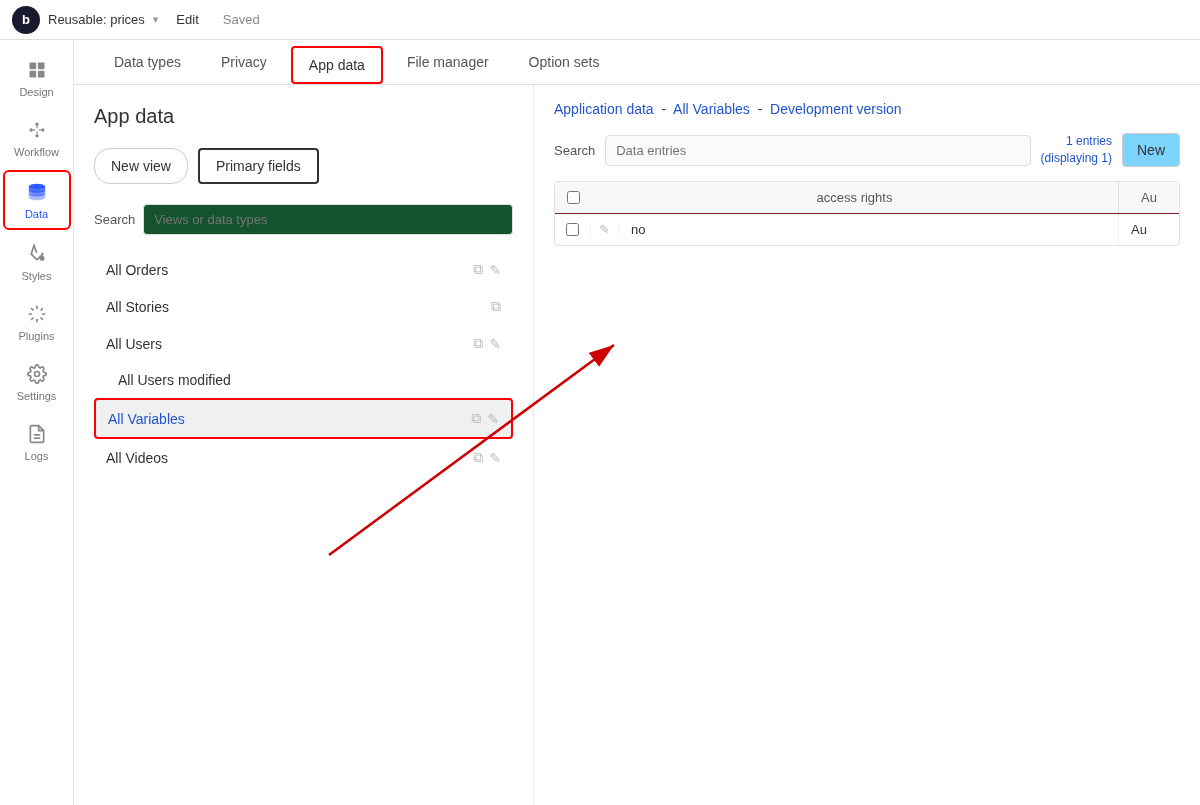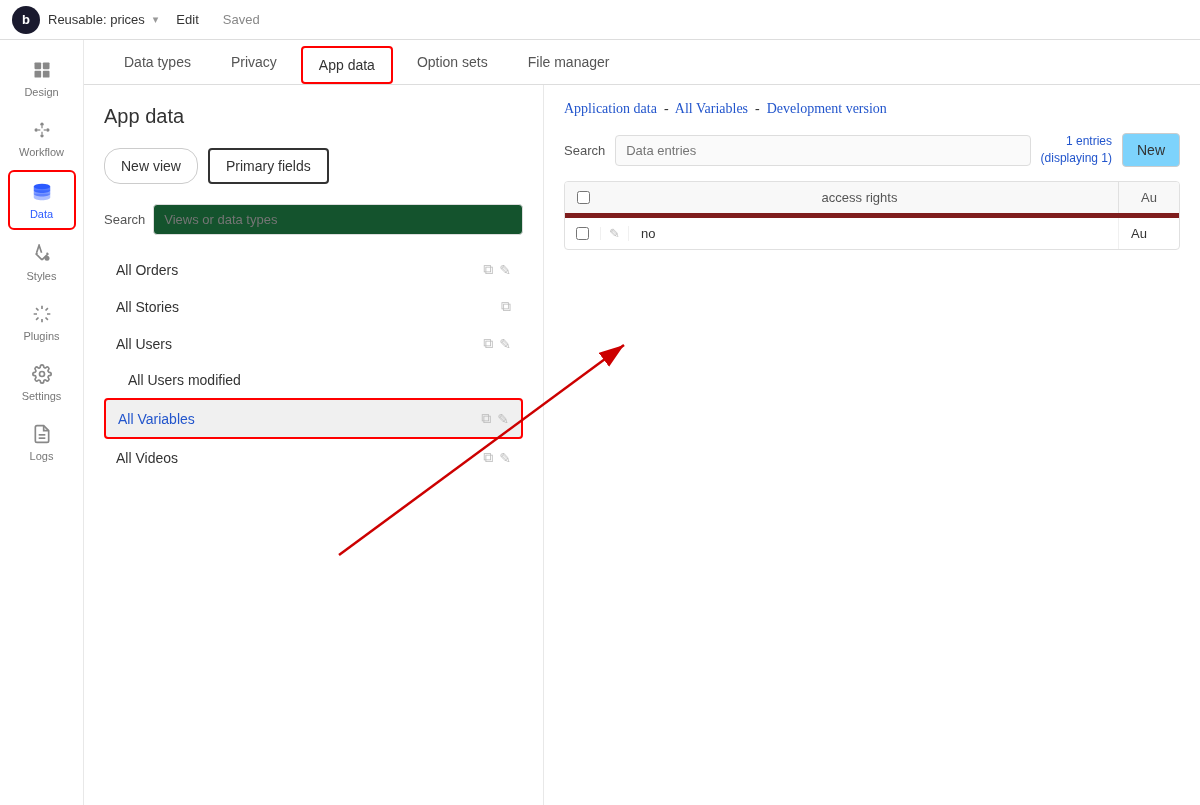--- a/index.html
+++ b/index.html
@@ -10,21 +10,21 @@
     .topbar-logo { width: 28px; height: 28px; background: #1a1a2e; border-radius: 50%; display: flex; align-items: center; justify-content: center; color: #fff; font-weight: bold; font-size: 13px; }
     .topbar-app { font-size: 13px; color: #333; }
     .topbar-arrow { color: #999; font-size: 11px; }
     .topbar-edit { color: #333; font-size: 13px; margin-left: 10px; cursor: pointer; }
     .topbar-saved { color: #888; font-size: 13px; margin-left: 16px; }
 
     
     .main-layout { display: flex; flex: 1; overflow: hidden; }
 
     
-    .sidebar { width: 84px; background: #fff; border-right: 1px solid #e8e8e8; display: flex; flex-direction: column; align-items: center; padding-top: 10px; gap: 4px; }
+    .sidebar { width: 74px; background: #fff; border-right: 1px solid #e8e8e8; display: flex; flex-direction: column; align-items: center; padding-top: 10px; gap: 4px; }
     .sidebar-item { width: 68px; display: flex; flex-direction: column; align-items: center; padding: 8px 4px; border-radius: 6px; cursor: pointer; gap: 4px; color: #777; }
     .sidebar-item.active { color: #2c5aff; }
     .sidebar-item.active .sidebar-icon svg { fill: #2c5aff; }
     .sidebar-icon { width: 24px; height: 24px; display: flex; align-items: center; justify-content: center; }
     .sidebar-label { font-size: 11px; color: inherit; }
     .sidebar-item-active-border { border: 2px solid red; border-radius: 6px; }
 
     
     .content { flex: 1; display: flex; flex-direction: column; overflow: hidden; }
 
@@ -49,33 +49,33 @@
     .list-item { display: flex; align-items: center; padding: 10px 12px; border-radius: 4px; cursor: pointer; justify-content: space-between; }
     .list-item.selected { background: #f0f0f0; border: 2px solid red; }
     .list-item-text { font-size: 14px; color: #333; }
     .list-item-text.blue { color: #2255cc; }
     .list-item-sub { padding-left: 24px; }
     .list-item-icons { display: flex; gap: 6px; align-items: center; }
     .icon-btn { color: #bbb; cursor: pointer; font-size: 14px; }
 
     
     .right-panel { flex: 1; display: flex; flex-direction: column; padding: 16px 20px; overflow: hidden; }
-    .right-header { display: flex; align-items: center; justify-content: space-between; margin-bottom: 16px; font-family: Liberation Serif, serif; }
+    .right-header { display: flex; align-items: center; justify-content: space-between; margin-bottom: 16px; }
     .right-title { font-size: 14px; }
     .right-title a { color: #2255cc; text-decoration: none; }
     .entries-info { font-size: 12px; color: #2255cc; text-align: right; line-height: 1.4; }
     .btn-new { border: 1px solid #ccc; background: #7dd3fc; color: #333; padding: 8px 14px; border-radius: 4px; cursor: pointer; font-size: 14px; white-space: nowrap; }
 
     .search-bar-row { display: flex; align-items: center; gap: 10px; margin-bottom: 14px; }
     .search-bar-label { font-size: 13px; color: #555; }
     .search-bar-input { flex: 1; border: 1px solid #ddd; border-radius: 4px; padding: 7px 10px; font-size: 13px; color: #aaa; background: #fafafa; }
 
     
     .data-table { border: 1px solid #e0e0e0; border-radius: 4px; overflow: hidden; }
-    .table-header { display: flex; background: #f8f8f8; border-bottom: 5px solid #7f1d1d; }
+    .table-header { display: flex; background: #f8f8f8; border-bottom: 1px solid #7f1d1d; }
     .table-header-cell { flex: 1; padding: 8px 12px; font-size: 13px; color: #555; text-align: center; border-right: 1px solid #e0e0e0; }
     .table-header-cell:last-child { border-right: none; }
     .table-header-checkbox { width: 36px; flex: none; display: flex; align-items: center; justify-content: center; }
     .table-row { display: flex; border-bottom: 1px solid #f0f0f0; align-items: center; }
     .table-row:last-child { border-bottom: none; }
     .table-cell { flex: 1; padding: 8px 12px; font-size: 13px; color: #333; border-right: 1px solid #f0f0f0; }
     .table-cell:last-child { border-right: none; }
     .table-cell-checkbox { width: 36px; flex: none; display: flex; align-items: center; justify-content: center; border-right: 1px solid #f0f0f0; }
     .table-cell-edit { width: 28px; flex: none; display: flex; align-items: center; justify-content: center; border-right: 1px solid #f0f0f0; }
     .page-wrapper { position: relative; flex: 1; display: flex; overflow: hidden; }
@@ -180,22 +180,22 @@
       <span class="sidebar-label">Logs</span>
     </div>
   </div>
 
   <div class="content">
 
     <div class="tab-bar">
       <button class="tab">Data types</button>
       <button class="tab">Privacy</button>
       <button class="tab active-tab">App data</button>
+      <button class="tab">File manager</button>
       <button class="tab">Option sets</button>
-      <button class="tab">File manager</button>
     </div>
 
     <div class="page-wrapper">
 
       <div class="left-panel">
         <h2 class="page-title">App data</h2>
 
         <div class="button-row">
           <button class="btn-outline">New view</button>
           <button class="btn-primary-fields">Primary fields</button>

